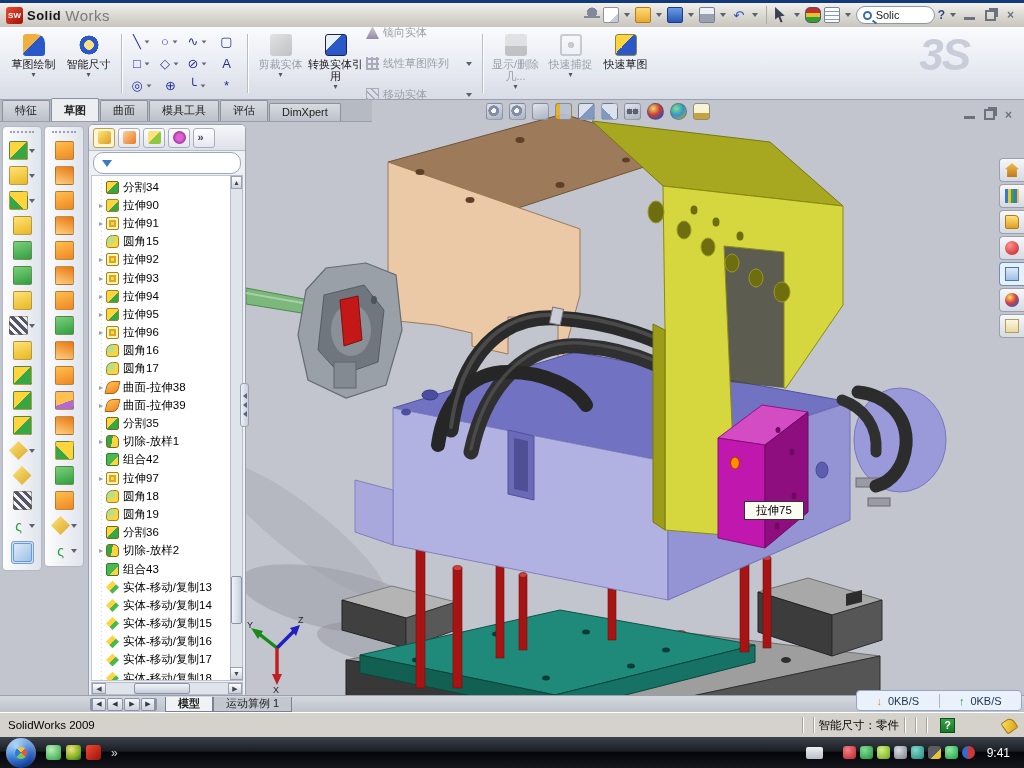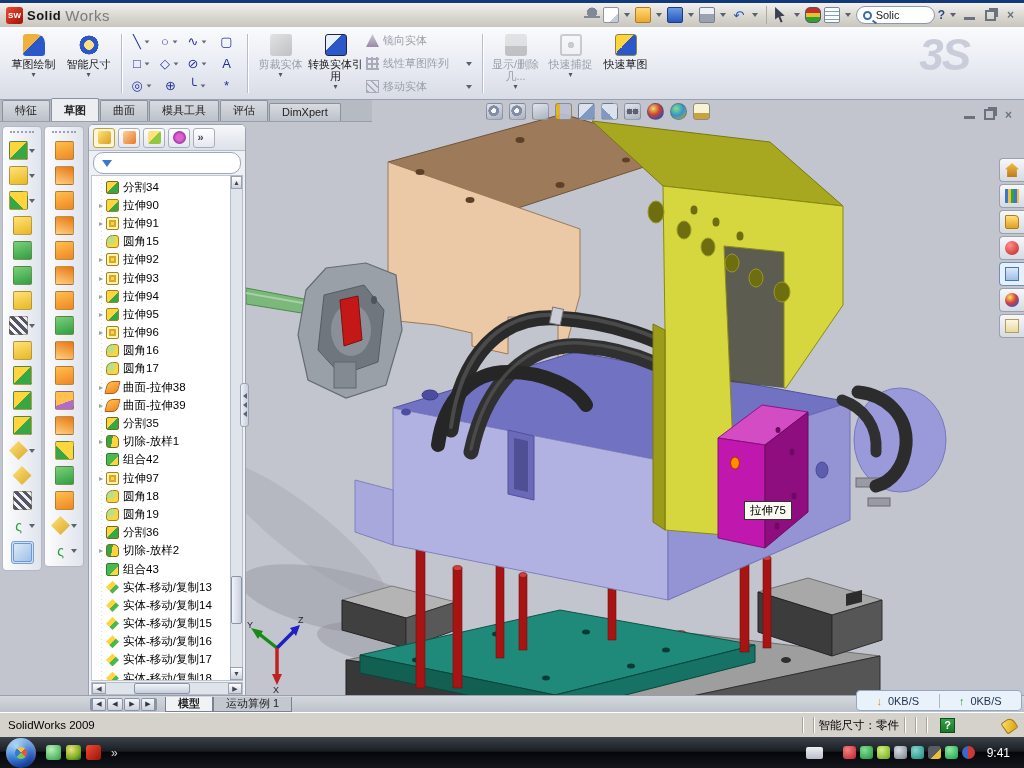--- a/index.html
+++ b/index.html
@@ -59,21 +59,21 @@
   .i-sdel{background:linear-gradient(180deg,#c8cedb 55%,#8a94a8 55%)}
   .i-repair{background:linear-gradient(45deg,#c8cedb 55%,#98a2b5 55%)}
   .i-snap{border:2px solid #98a2b5;background:radial-gradient(circle,#98a2b5 25%,transparent 27%)}
   .i-quick{background:linear-gradient(135deg,#ffd43c 45%,#2a58c8 45%);border:1px solid #884}
   
   #grid{display:grid;grid-template-columns:repeat(4,27px);grid-auto-rows:21px;align-content:center;gap:1px;margin:0 2px}
   .gb{display:flex;align-items:center;justify-content:center;color:#23309a;font-size:13px;gap:1px}
   .gb .g{line-height:14px}
   .gb .caret{border-top-color:#667;transform:scale(.8)}
   
-  #stack{display:flex;flex-direction:column;justify-content:center;gap:8px;margin:0 3px;width:108px}
+  #stack{display:flex;flex-direction:column;justify-content:center;gap:16px;margin:0 3px;width:108px}
   .srow{display:flex;align-items:center;gap:4px;color:#9aa0a8}
   .sic{width:13px;height:13px;flex:none}
   .s-mir{background:linear-gradient(#ccc,#98a);clip-path:polygon(50% 0,100% 100%,0 100%)}
   .s-pat{background:repeating-linear-gradient(0deg,#aab 0 2px,transparent 2px 5px),repeating-linear-gradient(90deg,#aab 0 2px,transparent 2px 5px)}
   .s-mov{background:repeating-linear-gradient(45deg,#aab 0 2px,transparent 2px 5px);border:1px solid #aab}
   .srow .caret{margin-left:auto}
   #watermark{position:absolute;right:55px;top:30px;font-size:44px;font-style:italic;font-weight:bold;
     color:#c9cdd9;letter-spacing:-2px}
 
   
@@ -150,21 +150,21 @@
   .hic{width:17px;height:17px;border-radius:3px;border:1px solid rgba(60,70,90,.45);background:linear-gradient(160deg,#e4e9f1,#a9b1c0)}
   .h-lens{background:radial-gradient(circle at 45% 45%,#fff 20%,#7a88a0 22% 45%,transparent 47%),linear-gradient(160deg,#e4e9f1,#a9b1c0)}
   .h-sect{background:linear-gradient(90deg,#e8b020 30%,#b8c2d4 30%)}
   .h-cube{background:linear-gradient(135deg,#dfe6f0 50%,#7a94c0 50%)}
   .h-style{background:linear-gradient(45deg,#7a94c0 40%,#dfe6f0 40%)}
   .h-eye{background:radial-gradient(circle at 30% 50%,#556 22%,transparent 24%),radial-gradient(circle at 70% 50%,#556 22%,transparent 24%),linear-gradient(160deg,#e4e9f1,#a9b1c0)}
   .h-ball{border-radius:50%;background:radial-gradient(circle at 35% 30%,#f0e060,#d03020 45%,#2040c0 80%,#106020)}
   .h-ball2{border-radius:50%;background:radial-gradient(circle at 35% 30%,#80e080,#2090d0 50%,#d0a020 90%)}
   .h-note{background:linear-gradient(180deg,#fff8d8 60%,#c8a030 60%);border:1px solid #887}
   #winbtns{position:absolute;right:8px;top:8px;display:flex;align-items:center;gap:2px}
-  #tooltip{position:absolute;left:498px;top:401px;background:#fbfbf4;border:1px solid #333;padding:1px 5px;font-size:11.5px;color:#000;white-space:nowrap}
+  #tooltip{position:absolute;left:498px;top:401px;background:#fbfbf4;border:1px solid #333;padding:1px 11px;font-size:11.5px;color:#000;white-space:nowrap}
 
   
   #taskpane{position:absolute;right:0;top:158px;width:25px;display:flex;flex-direction:column;gap:2px}
   .tpb{width:25px;height:24px;background:linear-gradient(#f6f7fa,#d6dae2);border:1px solid #9aa0ac;border-right:none;border-radius:4px 0 0 4px;display:flex;align-items:center;justify-content:center}
   .tpb.on{background:#e8f0fb;border-color:#6a90c0}
   .tpi{width:14px;height:14px}
   .t-home{background:linear-gradient(#f0c040,#c07820);clip-path:polygon(50% 0,100% 45%,85% 45%,85% 100%,15% 100%,15% 45%,0 45%)}
   .t-lib{background:repeating-linear-gradient(90deg,#3a78c8 0 3px,#f0c040 3px 6px,#38a048 6px 9px)}
   .t-folder{background:linear-gradient(#ffe080,#e0a020);border-radius:1px 4px 2px 2px;border:1px solid #b07c18}
   .t-tb{background:radial-gradient(circle at 35% 30%,#ff9090,#c02020);border-radius:50%}

